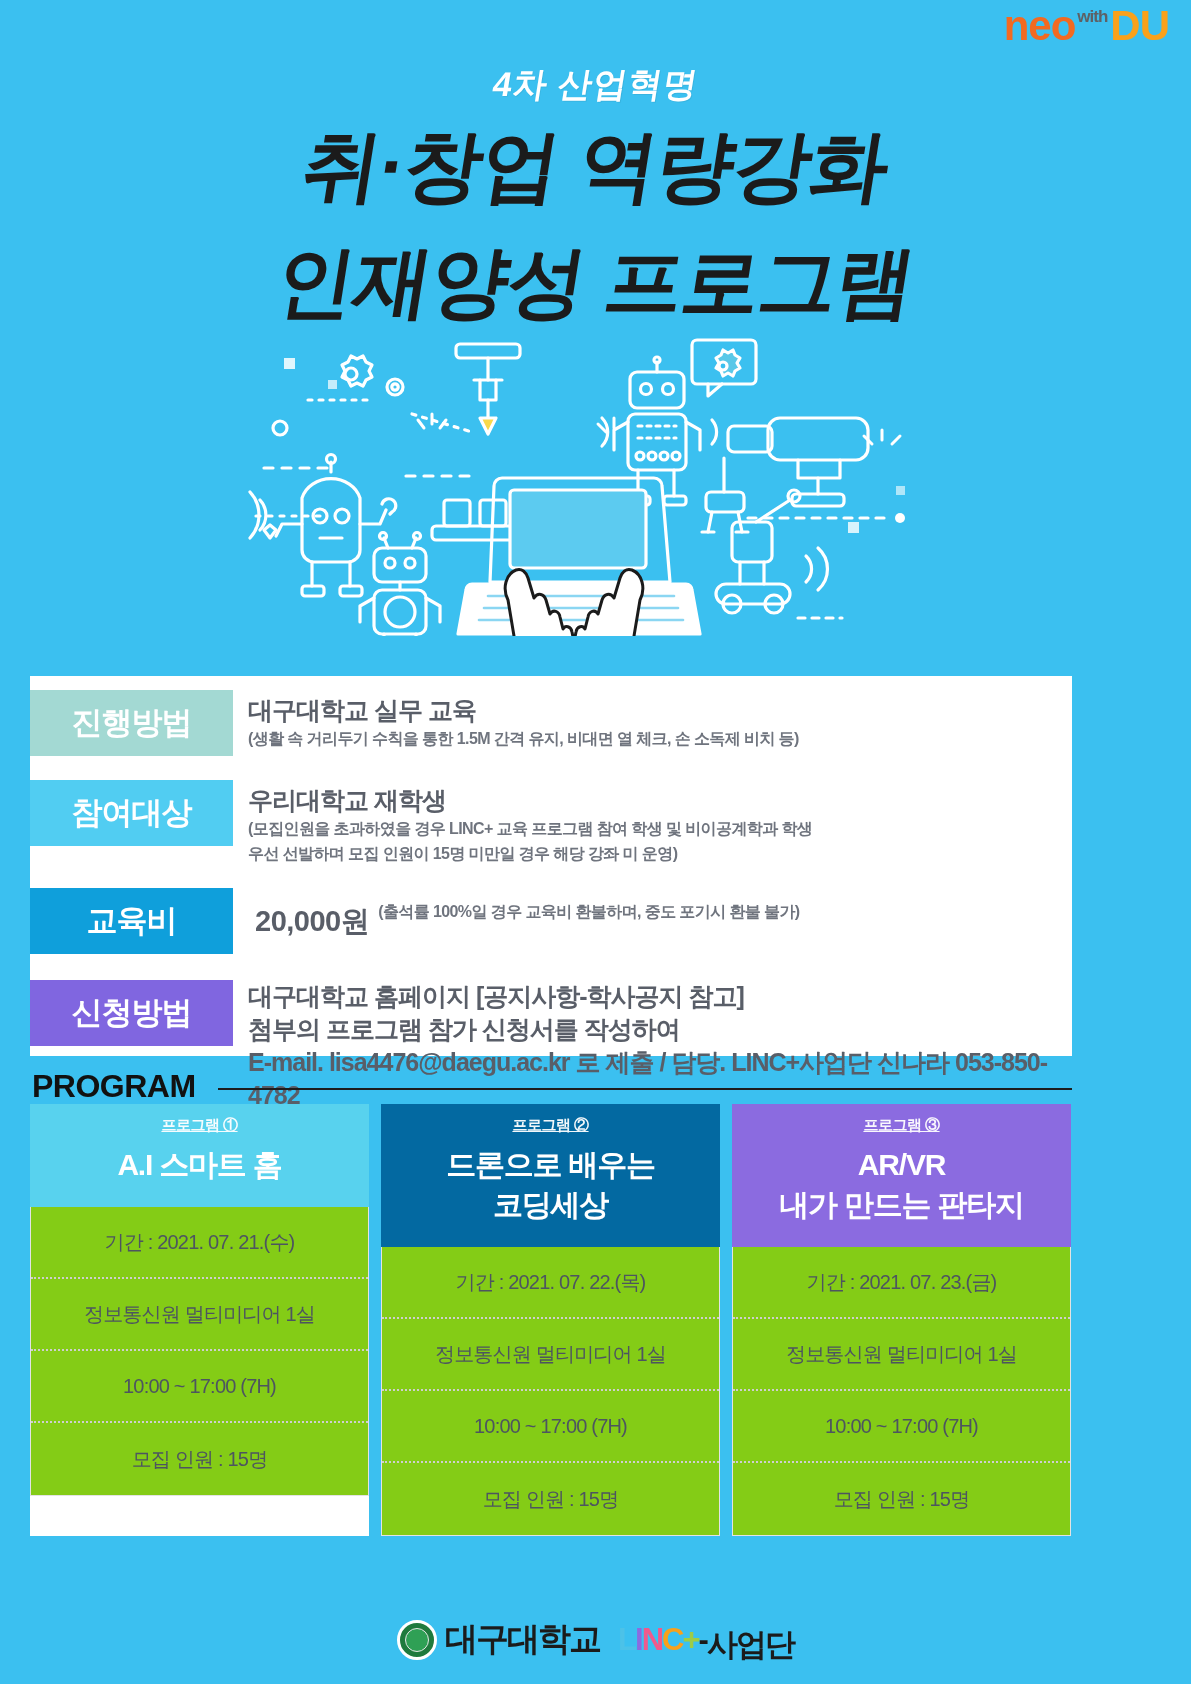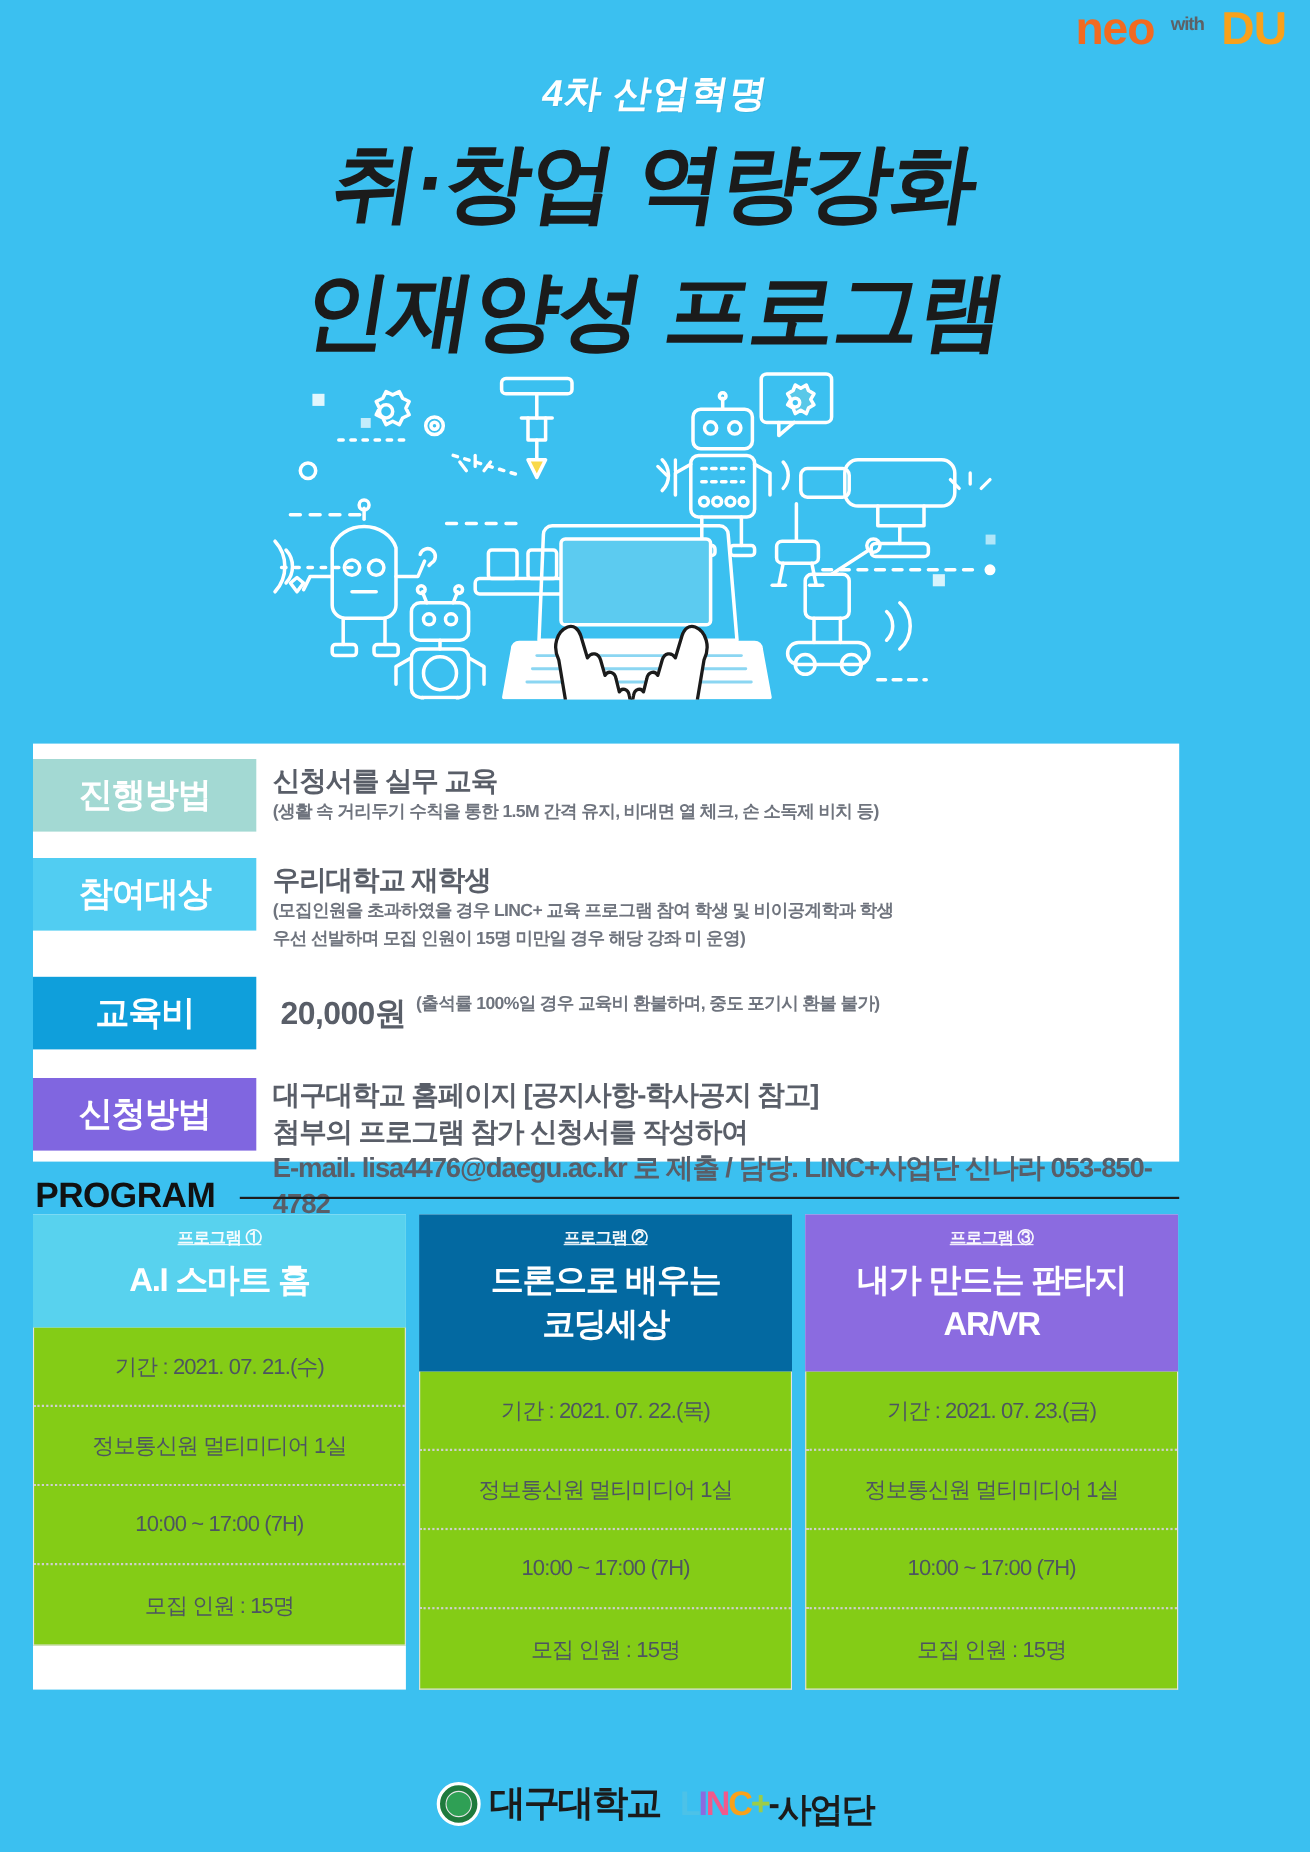--- a/index.html
+++ b/index.html
@@ -8,21 +8,21 @@
     width:1191px; height:1684px;
     font-family:"Liberation Sans", sans-serif;
     background:#3bc0f0;
     position:relative;
     overflow:hidden;
   }
 
   
   .brand-logo{
     position:absolute; top:8px; right:22px;
-    display:flex; align-items:flex-end; gap:14px;
+    display:flex; gap:1px;
     font-weight:bold; letter-spacing:-1px;
   }
   .brand-neo{ font-size:42px; color:#f26a21; line-height:36px; }
   .brand-with{ font-size:17px; color:#5d6166; line-height:17px; margin:0 2px 14px 1px; }
   .brand-du{ font-size:42px; color:#f9a11b; line-height:36px; }
 
   
   .title-wrap{ padding-top:62px; text-align:center; }
   .title-sup{
     font-size:34px; color:#ffffff; font-weight:bold;
@@ -347,21 +347,21 @@
         <path d="M378 92 L378 82"></path>
   </g>
 </svg>
 </div>
 
 <div class="info-card">
 
   <div class="info-row" style="margin-top:14px;">
     <div class="info-label r1">진행방법</div>
     <div class="info-body">
-      <div class="info-head">신청서를 실무 교육</div>
+      <div class="info-head">대구대학교 실무 교육</div>
       <div class="info-sub">(생활 속 거리두기 수칙을 통한 1.5M 간격 유지, 비대면 열 체크, 손 소독제 비치 등)</div>
     </div>
   </div>
 
   <div class="info-row" style="margin-top:24px;">
     <div class="info-label r2">참여대상</div>
     <div class="info-body">
       <div class="info-head">우리대학교 재학생</div>
       <div class="info-sub">(모집인원을 초과하였을 경우 LINC+ 교육 프로그램 참여 학생 및 비이공계학과 학생</div>
       <div class="info-sub">우선 선발하며 모집 인원이 15명 미만일 경우 해당 강좌 미 운영)</div>
@@ -422,22 +422,22 @@
       <div class="card-line">정보통신원 멀티미디어 1실</div>
       <div class="card-line">10:00 ~ 17:00 (7H)</div>
       <div class="card-line">모집 인원 : 15명</div>
     </div>
   </div>
 
   <div class="card">
     <div class="card-top c3">
       <div class="card-kicker">프로그램 ③</div>
       <div class="card-title">
+        <div>AR/VR</div>
         <div>내가 만드는 판타지</div>
-        <div>AR/VR</div>
       </div>
     </div>
     <div class="card-body">
       <div class="card-line">기간 : 2021. 07. 23.(금)</div>
       <div class="card-line">정보통신원 멀티미디어 1실</div>
       <div class="card-line">10:00 ~ 17:00 (7H)</div>
       <div class="card-line">모집 인원 : 15명</div>
     </div>
   </div>
 

